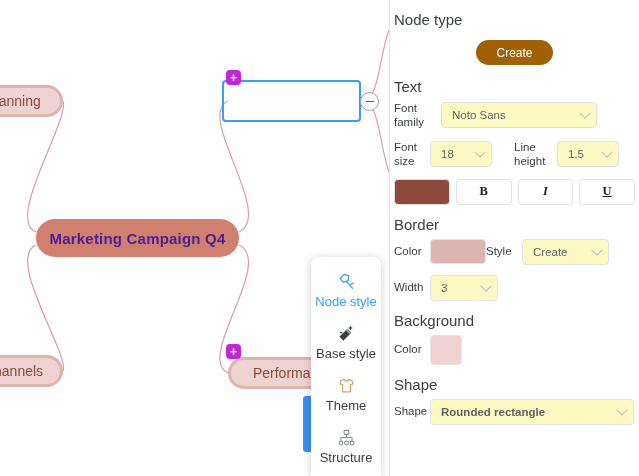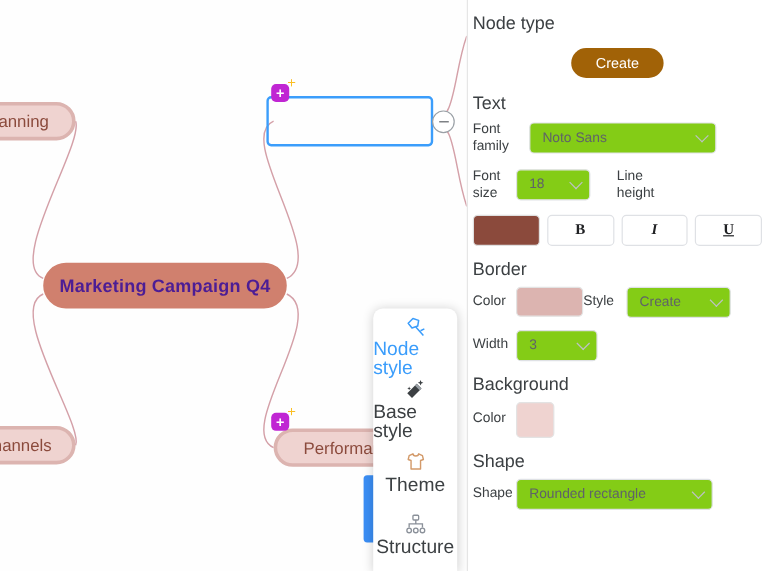--- a/index.html
+++ b/index.html
@@ -136,21 +136,21 @@
     padding-top: 6px;
     box-sizing: border-box;
   }
   .tb-item {
     display: flex;
     flex-direction: column;
     align-items: center;
     justify-content: center;
     height: 52px;
     color: #3c4043;
-    font-size: 16px;
+    font-size: 13px;
   }
   .tb-item.active { color: #3b9dfb; }
   .tb-ico {
     height: 22px;
     display: flex;
     align-items: center;
     justify-content: center;
     margin-bottom: 2px;
   }
   .tb-label { line-height: 1; }
@@ -193,21 +193,21 @@
   }
   .lbl-w46 { width: 47px; flex: none; }
   .lbl-w34 { width: 36px; flex: none; }
   .lbl-w42 { width: 43px; flex: none; }
 
   .sel {
     position: relative;
     border: 1px solid #dfe1e5;
     border-radius: 4px;
     height: 26px;
-    background: #84cc16;
+    background: #fef9c3;
     display: flex;
     align-items: center;
     box-sizing: border-box;
     padding: 0 20px 0 10px;
     font-size: 11.5px;
     color: #5f6368;
   }
   .sel .chev {
     position: absolute;
     right: 7px; top: 50%;
@@ -215,21 +215,21 @@
     width: 7px; height: 7px;
     border-right: 1.4px solid #bdc1c6;
     border-bottom: 1.4px solid #bdc1c6;
     transform: rotate(45deg) translate(-2px,-2px);
   }
   .sel-wide { width: 156px; }
   .sel-font { width: 62px; }
   .sel-lh   { width: 62px; }
   .sel-width{ width: 68px; }
   .sel-style{ width: 87px; }
-  .sel-shape{ width: 164px; }
+  .sel-shape{ width: 204px; font-weight: bold; }
 
   .create-wrap {
     display: flex;
     justify-content: center;
     padding: 6px 0 2px 0;
   }
   .create-btn {
     background: #a16207;
     color: #ffffff;
     border: none;
@@ -389,20 +389,24 @@
     </div>
   </div>
 
   <div class="row">
     <div class="lbl lbl-w34">Font size</div>
     <div class="sel sel-font">
       <span>18</span>
       <i class="chev"></i>
     </div>
     <div class="lbl lbl-w42" style="margin-left:22px;">Line height</div>
+    <div class="sel sel-lh">
+      <span>1.5</span>
+      <i class="chev"></i>
+    </div>
   </div>
 
   <div class="style-row">
     <div class="sw-color"></div>
     <div class="biu">B</div>
     <div class="biu biu-i">I</div>
     <div class="biu biu-u">U</div>
   </div>
 
   <div class="sec-title">Border</div>

